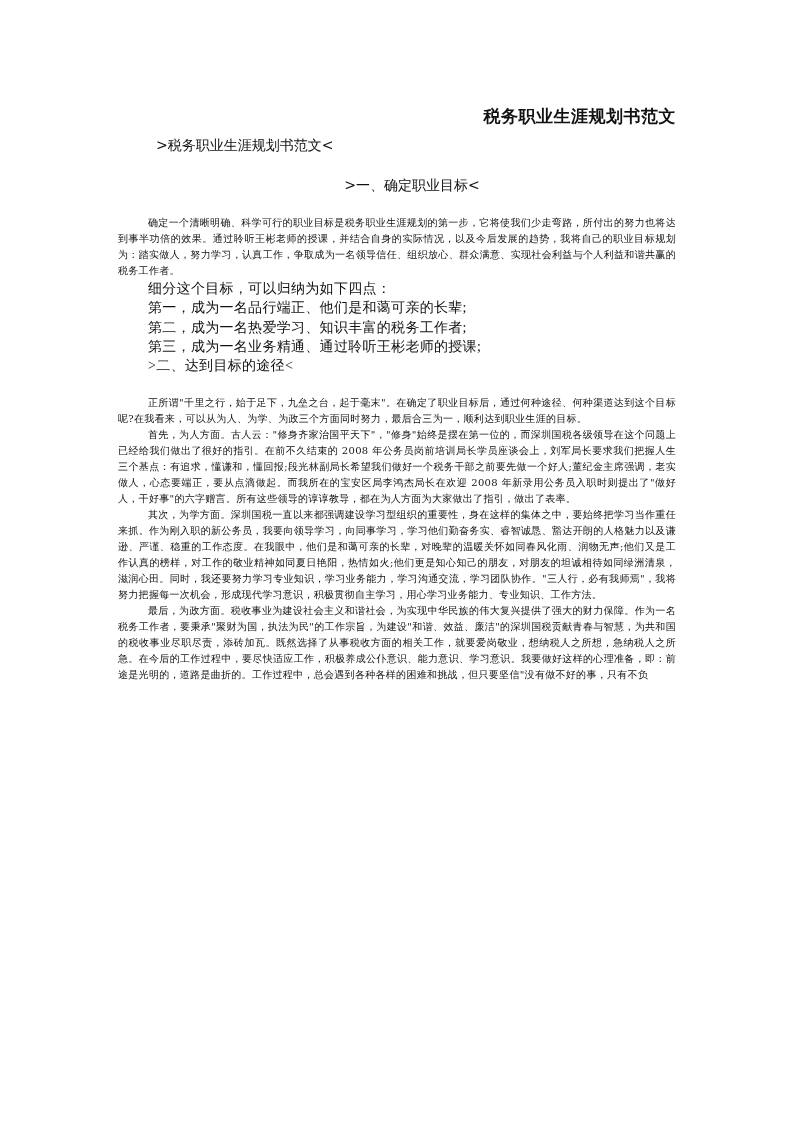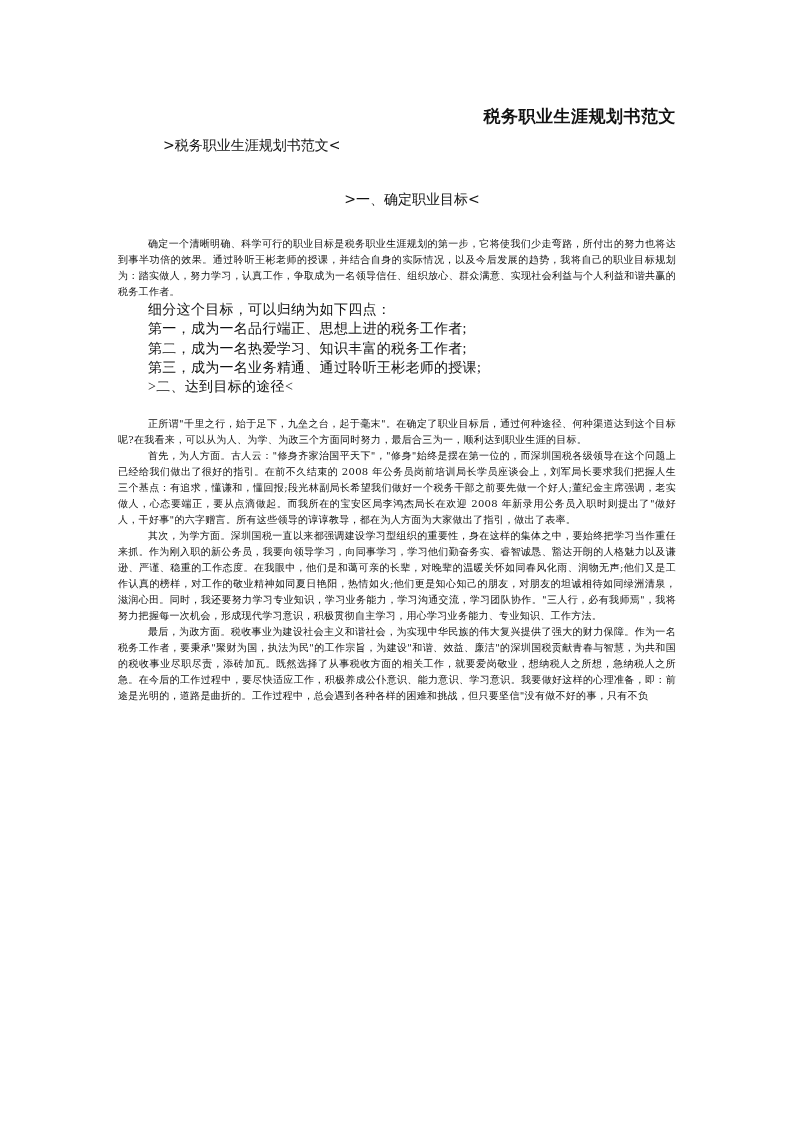--- a/index.html
+++ b/index.html
@@ -1,41 +1,41 @@
 <!DOCTYPE html>
 <html><head>
 <meta charset="utf-8">
 <style>
   html, body { margin: 0; padding: 0; background: #ffffff; }
   body { width: 793px; height: 1122px; position: relative; overflow: hidden;
          font-family: "DejaVu Serif", "Liberation Serif", serif; color: #111; }
   .page { position: absolute; left: 118px; top: 104px; width: 558px; }
   .title { text-align: right; font-weight: bold; font-size: 17px; line-height: 24px;
            margin: 0 0 8px 0; letter-spacing: 0.5px; }
-  .sub { font-size: 14px; line-height: 19px; margin: 7px; }
+  .sub { font-size: 14px; line-height: 19px; margin: 0; }
   .sub1 { padding-left: 38px; margin-top: 0; }
   .sec { padding-left: 30px; text-align: center; }
   .gap { height: 21px; }
   .gap2 { height: 20px; }
   p.para { margin: 0; font-size: 10px; line-height: 16px; text-indent: 30px;
            text-align: justify; letter-spacing: 0.3px; }
   p.line { margin: 0; font-size: 14px; line-height: 19.3px; padding-left: 30px; letter-spacing: 0.3px; font-family: Liberation Serif, serif; }
 </style>
 </head>
 <body>
 
 <div class="page">
   <h1 class="title">税务职业生涯规划书范文</h1>
   <p class="sub sub1">&gt;税务职业生涯规划书范文&lt;</p>
   <div class="gap"></div>
   <p class="sub sec">&gt;一、确定职业目标&lt;</p>
   <div class="gap2"></div>
   <p class="para">确定一个清晰明确、科学可行的职业目标是税务职业生涯规划的第一步，它将使我们少走弯路，所付出的努力也将达到事半功倍的效果。通过聆听王彬老师的授课，并结合自身的实际情况，以及今后发展的趋势，我将自己的职业目标规划为：踏实做人，努力学习，认真工作，争取成为一名领导信任、组织放心、群众满意、实现社会利益与个人利益和谐共赢的税务工作者。</p>
   <p class="line">细分这个目标，可以归纳为如下四点：</p>
-  <p class="line">第一，成为一名品行端正、思想上进的税务工作者;</p>
+  <p class="line">第一，成为一名品行端正、他们是和蔼可亲的长辈;</p>
   <p class="line">第二，成为一名热爱学习、知识丰富的税务工作者;</p>
   <p class="line">第三，成为一名业务精通、通过聆听王彬老师的授课;</p>
   <p class="line">&gt;二、达到目标的途径&lt;</p>
   <div class="gap2"></div>
   <p class="para">正所谓"千里之行，始于足下，九垒之台，起于毫末"。在确定了职业目标后，通过何种途径、何种渠道达到这个目标呢?在我看来，可以从为人、为学、为政三个方面同时努力，最后合三为一，顺利达到职业生涯的目标。</p>
   <p class="para">首先，为人方面。古人云："修身齐家治国平天下"，"修身"始终是摆在第一位的，而深圳国税各级领导在这个问题上已经给我们做出了很好的指引。在前不久结束的 2008 年公务员岗前培训局长学员座谈会上，刘军局长要求我们把握人生三个基点：有追求，懂谦和，懂回报;段光林副局长希望我们做好一个税务干部之前要先做一个好人;董纪金主席强调，老实做人，心态要端正，要从点滴做起。而我所在的宝安区局李鸿杰局长在欢迎 2008 年新录用公务员入职时则提出了"做好人，干好事"的六字赠言。所有这些领导的谆谆教导，都在为人方面为大家做出了指引，做出了表率。</p>
   <p class="para">其次，为学方面。深圳国税一直以来都强调建设学习型组织的重要性，身在这样的集体之中，要始终把学习当作重任来抓。作为刚入职的新公务员，我要向领导学习，向同事学习，学习他们勤奋务实、睿智诚恳、豁达开朗的人格魅力以及谦逊、严谨、稳重的工作态度。在我眼中，他们是和蔼可亲的长辈，对晚辈的温暖关怀如同春风化雨、润物无声;他们又是工作认真的榜样，对工作的敬业精神如同夏日艳阳，热情如火;他们更是知心知己的朋友，对朋友的坦诚相待如同绿洲清泉，滋润心田。同时，我还要努力学习专业知识，学习业务能力，学习沟通交流，学习团队协作。"三人行，必有我师焉"，我将努力把握每一次机会，形成现代学习意识，积极贯彻自主学习，用心学习业务能力、专业知识、工作方法。</p>
   <p class="para">最后，为政方面。税收事业为建设社会主义和谐社会，为实现中华民族的伟大复兴提供了强大的财力保障。作为一名税务工作者，要秉承"聚财为国，执法为民"的工作宗旨，为建设"和谐、效益、廉洁"的深圳国税贡献青春与智慧，为共和国的税收事业尽职尽责，添砖加瓦。既然选择了从事税收方面的相关工作，就要爱岗敬业，想纳税人之所想，急纳税人之所急。在今后的工作过程中，要尽快适应工作，积极养成公仆意识、能力意识、学习意识。我要做好这样的心理准备，即：前途是光明的，道路是曲折的。工作过程中，总会遇到各种各样的困难和挑战，但只要坚信"没有做不好的事，只有不负</p>
 </div>
 

